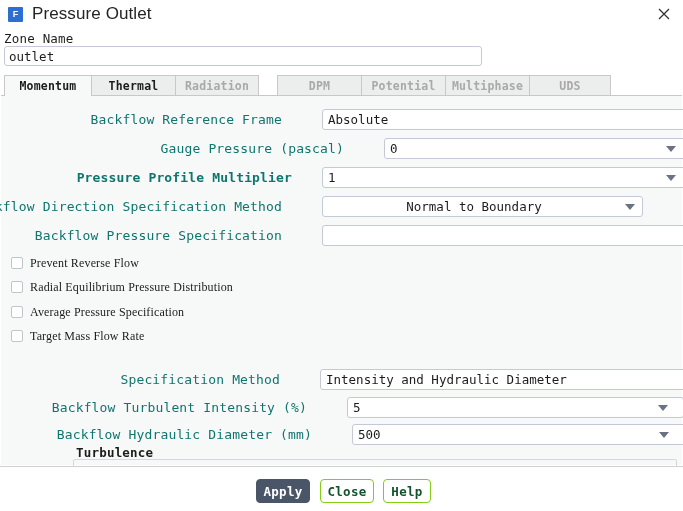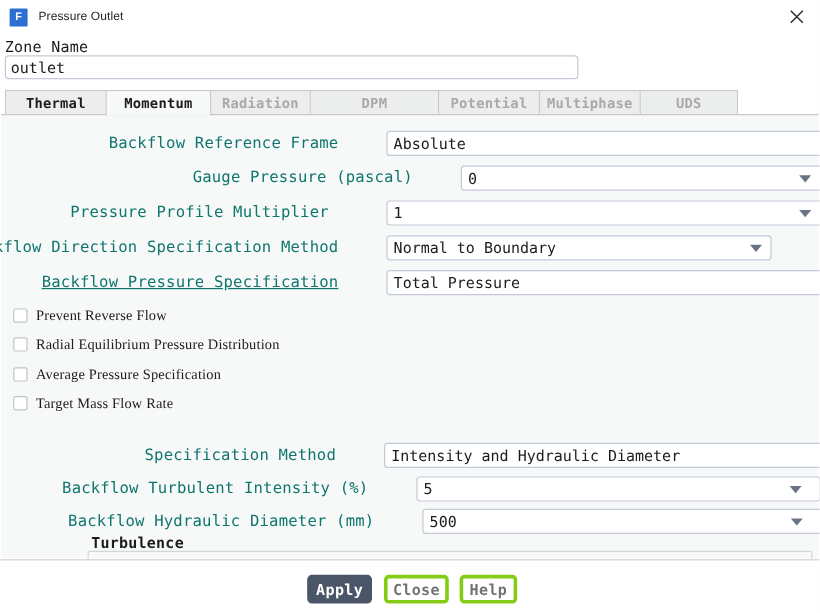--- a/index.html
+++ b/index.html
@@ -41,21 +41,21 @@
     font-size: 9px;
     font-weight: bold;
     display: flex;
     align-items: center;
     justify-content: center;
     line-height: 1;
   }
   .title-text {
     margin-left: 9px;
     font-family: "Liberation Sans", sans-serif;
-    font-size: 10px;
+    font-size: 17px;
     color: #252525;
     letter-spacing: .1px;
   }
   .close-btn {
     position: absolute;
     right: 6px; top: 2px;
     width: 26px; height: 24px;
     display: flex;
     align-items: center;
     justify-content: center;
@@ -241,22 +241,22 @@
     cursor: default;
     letter-spacing: .3px;
   }
   .btn.primary {
     background: #4a5568;
     color: #ffffff;
     border: 1px solid #4a5568;
   }
   .btn.secondary {
     background: #ffffff;
-    color: #737373;
-    border: 3px solid #84cc16;
+    color: #14532d;
+    border: 1px solid #84cc16;
   }
 </style>
 </head>
 <body>
 
 <div id="app">
 
   <div class="titlebar">
     <div class="app-icon">F</div>
     <div class="title-text">Pressure Outlet</div>
@@ -264,58 +264,57 @@
       <svg width="14" height="14" viewBox="0 0 14 14" aria-hidden="true">
         <path d="M2 2 L12 12 M12 2 L2 12" stroke="#333333" stroke-width="1.3" fill="none"></path>
       </svg>
     </div>
   </div>
 
   <div class="zone-label">Zone Name</div>
   <input class="zone-input" type="text" value="outlet" style="">
 
   <div class="tabstrip">
+      <div class="tab active" style="width: 88px;">Momentum</div>
       <div class="tab enabled" style="width: 85px;">Thermal</div>
-      <div class="tab active" style="width: 88px;">Momentum</div>
       <div class="tab" style="width: 84px;">Radiation</div>
-      <div class="tab" style="width: 108px;">DPM</div>
+      <div class="tab" style="width: 85px; margin-left: 19px;">DPM</div>
       <div class="tab" style="width: 85px;">Potential</div>
       <div class="tab" style="width: 85px;">Multiphase</div>
       <div class="tab" style="width: 82px;">UDS</div>
     </div>
 
   <div class="panel">
     <div id="momentum-rows">
         <div class="row-label" style="position: absolute; top: 16px; right: 400px;">Backflow Reference Frame</div>
         <div class="field combo" style="position: absolute; top: 13px; left: 284px; width: 392px;">
           <span class="field-text">Absolute</span>
           <span class="caret"></span>
         </div>
         <div class="row-label" style="position: absolute; top: 45px; right: 338px;">Gauge Pressure  (pascal)</div>
         <div class="field" style="position: absolute; top: 42px; left: 346px; width: 308px;">
           <span class="field-text">0</span>
         </div>
         <div class="caret-standalone" style="position: absolute; top: 42px; left: 660px;">
           <span class="caret"></span>
         </div>
-        <div class="row-label" style="position: absolute; top: 74px; right: 408px;">Pressure Profile Multiplier</div>
+        <div class="row-label" style="position: absolute; top: 74px; right: 390px; font-weight: bold;">Pressure Profile Multiplier</div>
         <div class="field" style="position: absolute; top: 71px; left: 284px; width: 370px;">
           <span class="field-text">1</span>
         </div>
         <div class="caret-standalone" style="position: absolute; top: 71px; left: 660px;">
           <span class="caret"></span>
         </div>
         <div class="row-label" style="position: absolute; top: 103px; right: 400px;">Backflow Direction Specification Method</div>
-        <div class="field combo" style="position: absolute; top: 100px; left: 284px; width: 321px;">
+        <div class="field combo" style="position: absolute; top: 100px; left: 284px; width: 321px; justify-content: center;">
           <span class="field-text">Normal to Boundary</span>
           <span class="caret"></span>
         </div>
-        <div class="row-label" style="position: absolute; top: 132px; right: 400px; text-decoration: underline;">Backflow Pressure Specification</div>
+        <div class="row-label" style="position: absolute; top: 132px; right: 400px;">Backflow Pressure Specification</div>
         <div class="field combo" style="position: absolute; top: 129px; left: 284px; width: 392px;">
-          <span class="field-text">Total Pressure</span>
           <span class="caret"></span>
         </div>
       </div>
     <div id="momentum-checks">
         <div class="checkrow" style="left: 10px; top: 158px;">
           <span class="cb"></span>
           <span class="cb-label">Prevent Reverse Flow</span>
         </div>
         <div class="checkrow" style="left: 10px; top: 182px;">
           <span class="cb"></span>

